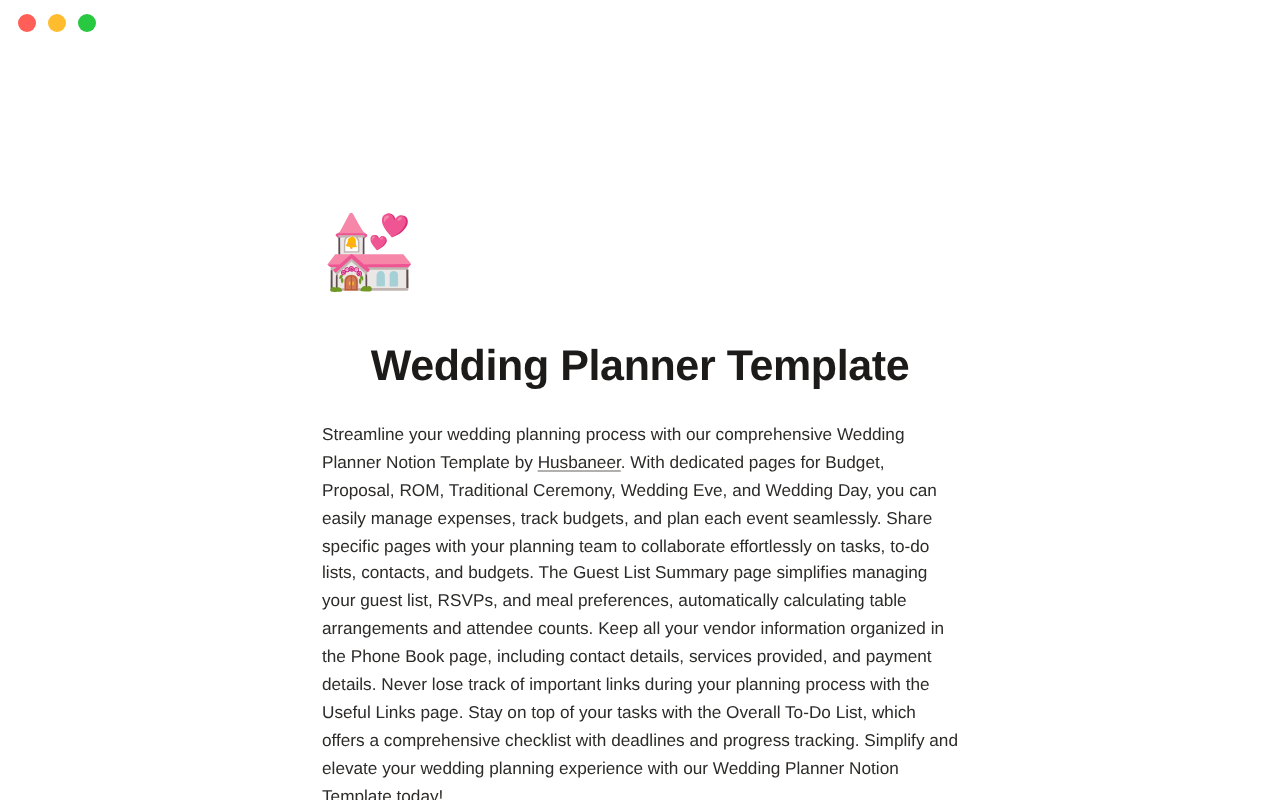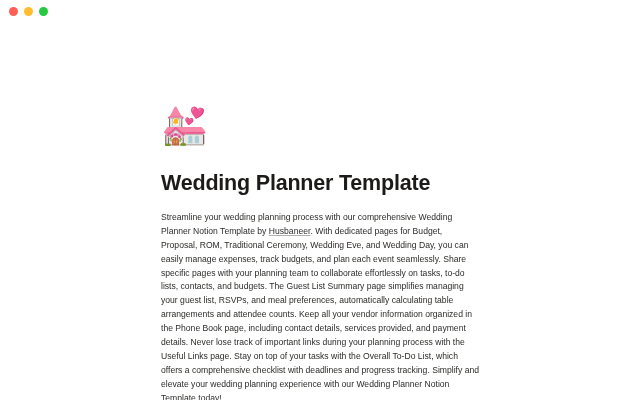--- a/index.html
+++ b/index.html
@@ -61,20 +61,21 @@
     font-size: 38px;
     font-family: "DejaVu Sans", sans-serif;
   }
   h1#page-title {
     margin: 0 0 14px 0;
     font-size: 21.5px;
     line-height: 1.25;
     font-weight: bold;
     color: #1c1b1a;
     letter-spacing: -0.2px;
+    text-align: center;
   }
   p#intro {
     margin: 0;
     font-size: 8.6px;
     line-height: 1.62;
     color: #2c2b29;
     text-align: left;
   }
   p#intro .link {
     color: #2c2b29;

